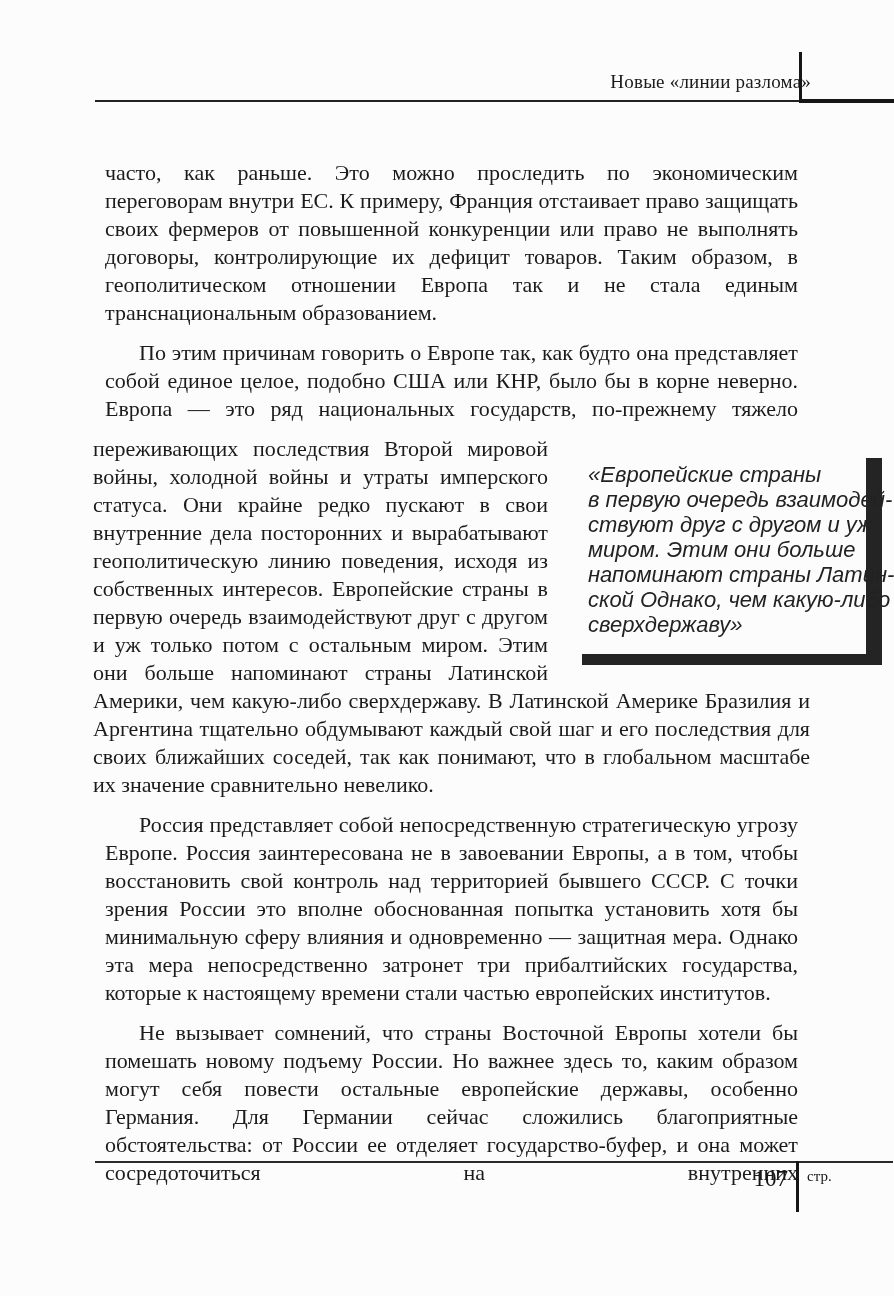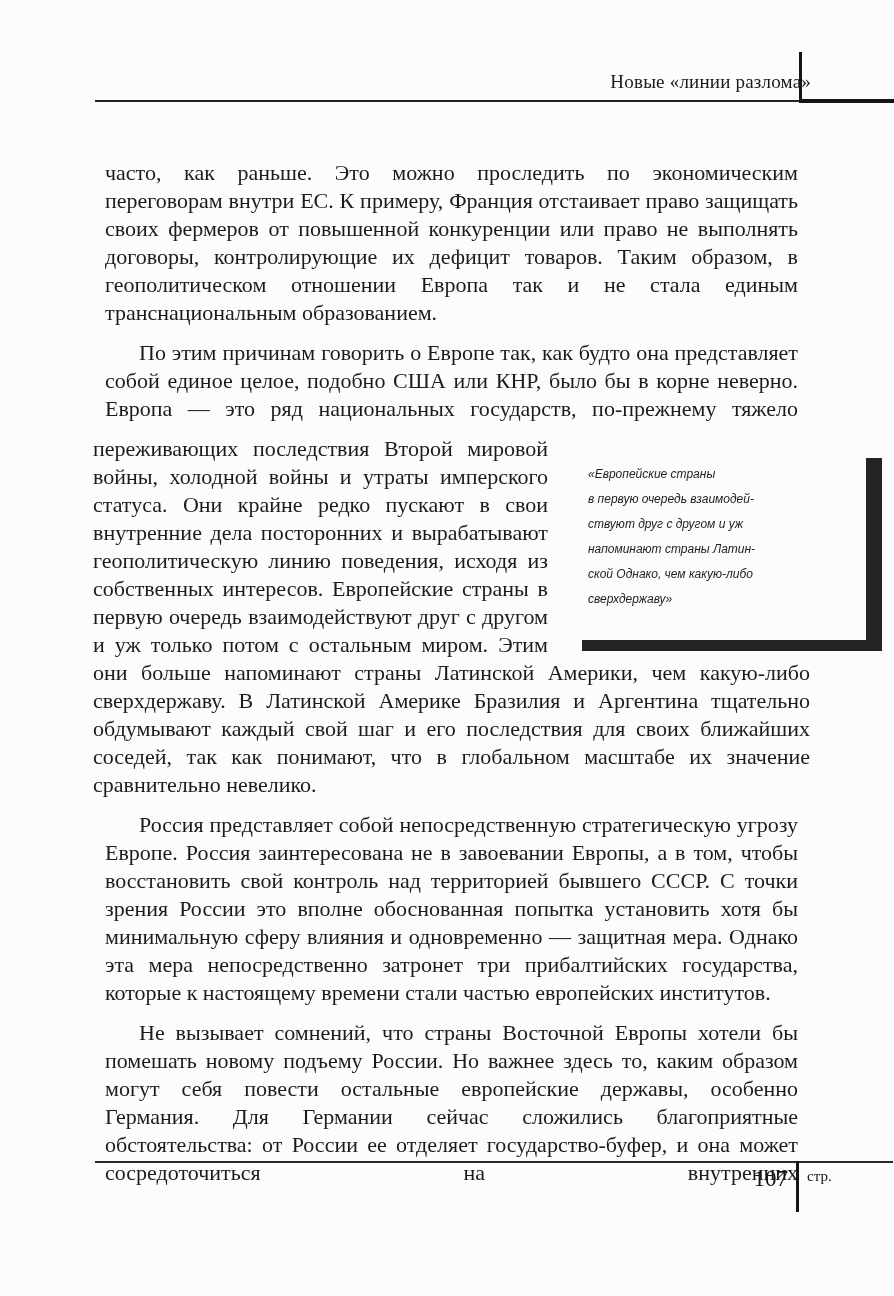--- a/index.html
+++ b/index.html
@@ -52,27 +52,27 @@
   }
   .content p { margin: 12px; }
   .indent { text-indent: 34px; }
   .stretch-last { text-align-last: justify; }
   
   .pullquote {
     float: right;
     box-sizing: border-box;
     width: 300px;
     margin: 12px -56px 6px 18px;
-    padding: 15px 8px 28px 22px;
+    padding: 15px 8px 17px 22px;
     background: #fcfcfc;
     box-shadow: 16px 11px 0 0 #242424;
     font-family: "Liberation Sans", sans-serif;
     font-style: italic;
     font-weight: 500;
-    font-size: 12px;
+    font-size: 22px;
     line-height: 25px;
     color: #222;
     text-align: left;
     text-align-last: left;
   }
   .pullquote .q-line {
     display: block;
     white-space: nowrap;
   }
   
@@ -113,20 +113,21 @@
   <div class="head-rule-right"></div>
 
   <div class="content">
     <p>часто, как раньше. Это можно проследить по экономическим переговорам внутри ЕС. К примеру, Франция отстаивает право защищать своих фермеров от повышенной конкуренции или право не выполнять договоры, контролирующие их дефицит товаров. Таким образом, в геополитическом отношении Европа так и не стала единым транснациональным образованием.</p>
     <p class="indent stretch-last">По этим причинам говорить о Европе так, как будто она представляет собой единое целое, подобно США или КНР, было бы в корне неверно. Европа — это ряд национальных государств, по-прежнему тяжело</p>
     <p>
       </p><aside class="pullquote">
         <span class="q-line">«Европейские страны</span>
         <span class="q-line">в первую очередь взаимодей-</span>
         <span class="q-line">ствуют друг с другом и уж</span>
+        <span class="q-line">миром. Этим они больше</span>
         <span class="q-line">напоминают страны Латин-</span>
         <span class="q-line">ской Однако, чем какую-либо</span>
         <span class="q-line">сверхдержаву»</span>
       </aside><span>переживающих последствия Второй мировой войны, холодной войны и утраты имперского статуса. Они крайне редко пускают в свои внутренние дела посторонних и вырабатывают геополитическую линию поведения, исходя из собственных интересов. Европейские страны в первую очередь взаимодействуют друг с другом и уж только потом с остальным миром. Этим они больше напоминают страны Латинской Америки, чем какую-либо сверхдержаву. В Латинской Америке Бразилия и Аргентина тщательно обдумывают каждый свой шаг и его последствия для своих ближайших соседей, так как понимают, что в глобальном масштабе их значение сравнительно невелико.</span>
     <p></p>
     <p class="indent">Россия представляет собой непосредственную стратегическую угрозу Европе. Россия заинтересована не в завоевании Европы, а в том, чтобы восстановить свой контроль над территорией бывшего СССР. С точки зрения России это вполне обоснованная попытка установить хотя бы минимальную сферу влияния и одновременно — защитная мера. Однако эта мера непосредственно затронет три прибалтийских государства, которые к настоящему времени стали частью европейских институтов.</p>
     <p class="indent stretch-last">Не вызывает сомнений, что страны Восточной Европы хотели бы помешать новому подъему России. Но важнее здесь то, каким образом могут себя повести остальные европейские державы, особенно Германия. Для Германии сейчас сложились благоприятные обстоятельства: от России ее отделяет государство-буфер, и она может сосредоточиться на внутренних</p>
   </div>
 
   <div class="foot-rule"></div>

